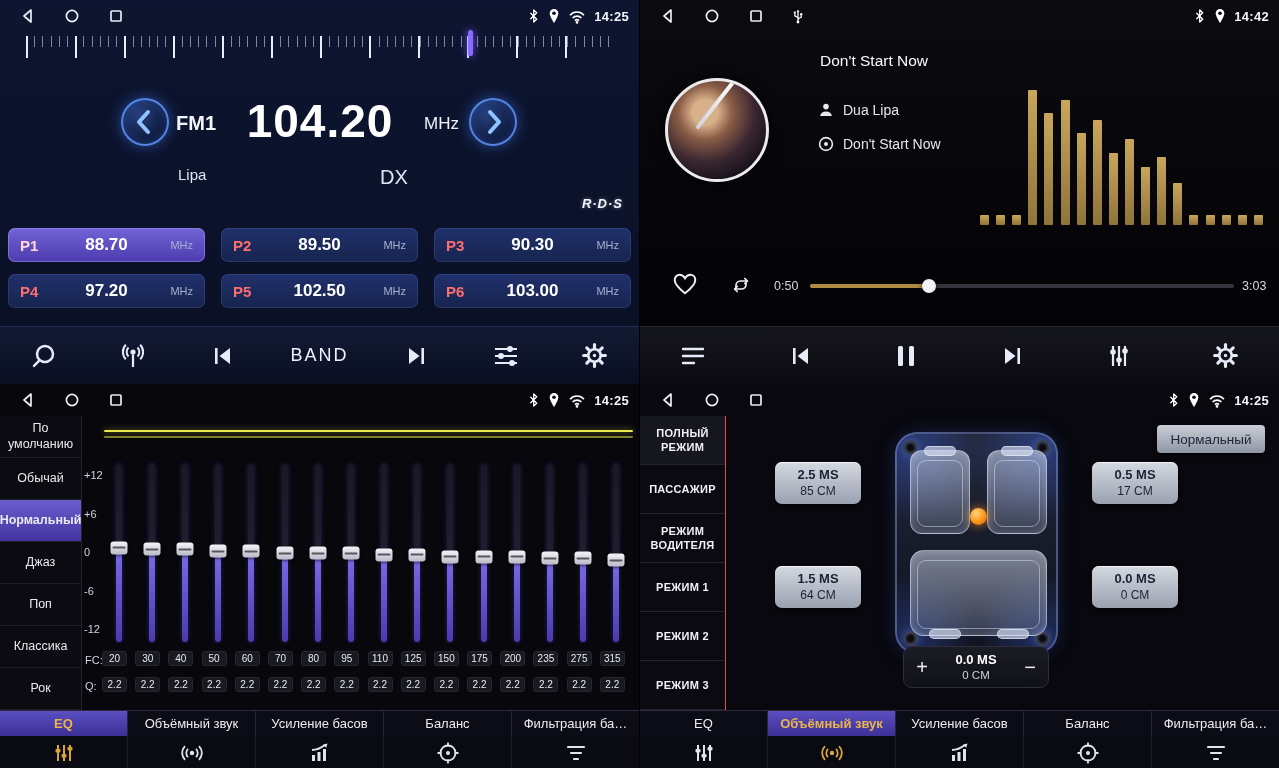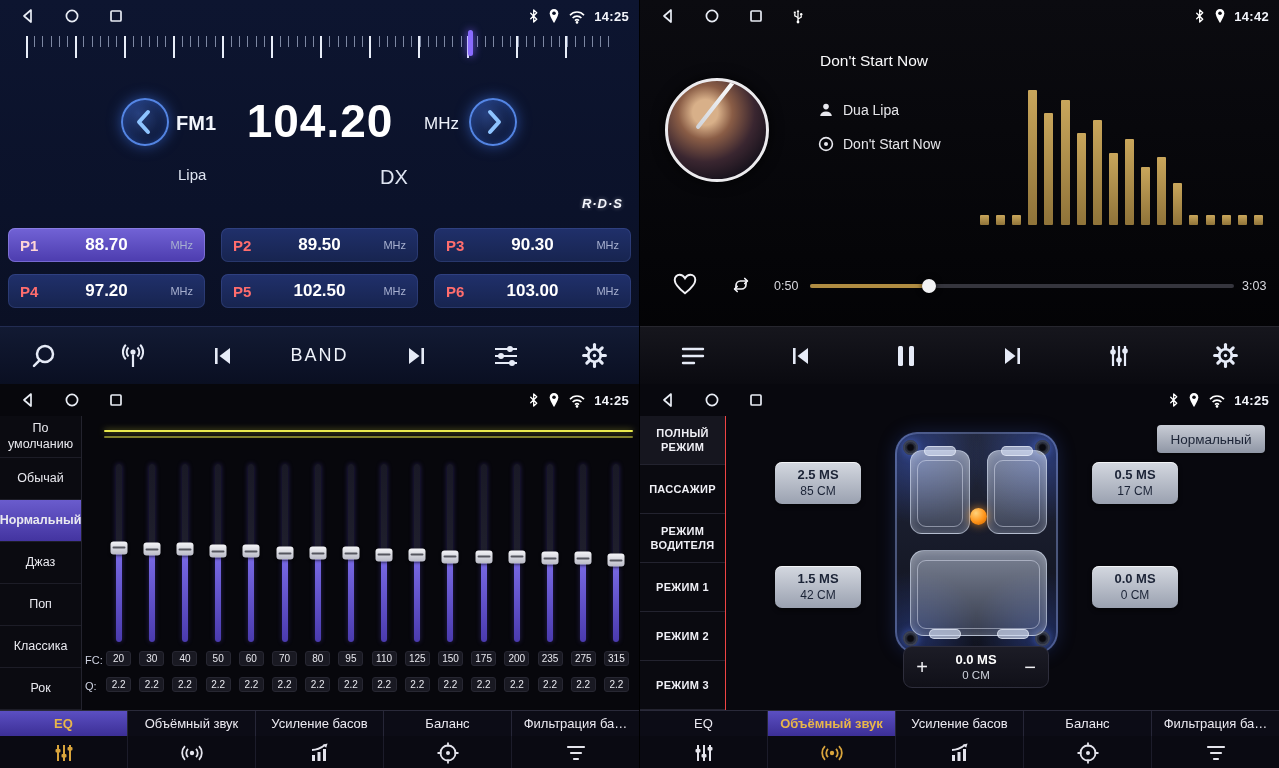--- a/index.html
+++ b/index.html
@@ -80,21 +80,21 @@
 .eq-band-col{flex:1;position:relative}
 .eq-track{position:absolute;left:50%;transform:translateX(-50%);top:0;bottom:0;width:6px;border-radius:3px;box-shadow:0 0 5px rgba(100,80,220,.35)}
 .eq-handle{position:absolute;left:50%;transform:translate(-50%,-50%);width:17px;height:13px;border-radius:3px;background:linear-gradient(180deg,#f4f4f7,#b9bac6);box-shadow:0 1px 3px rgba(0,0,0,.7)}
 .eq-handle::after{content:"";position:absolute;left:2px;right:2px;top:5.5px;height:2px;background:#55565f;border-radius:1px}
 .eq-axis-label{position:absolute;left:3px;font-size:11px;color:#cfd3e2}
 .eq-fc-axis{top:238px}
 .eq-q-axis{top:264px}
 .eq-fcq-row{position:absolute;left:20px;right:6px;display:flex}
 .eq-fc-row{top:235px}
 .eq-q-row{top:261px}
-.eq-cell{flex:1;display:flex;align-items:center;justify-content:center}
+.eq-cell{flex:1;display:flex;align-items:center;justify-content:flex-start}
 .eq-chip{min-width:25px;padding:1px 3px;background:#191922;border:1px solid #272732;border-radius:3px;font-size:10px;color:#e8e8ee;text-align:center}
 
 .tabbar{position:absolute;left:0;right:0;bottom:0;height:58px;background:#0c0c16;border-top:1px solid #2a2a3a}
 .tab-labels{display:flex;height:25px}
 .tab-label{flex:1;display:flex;align-items:center;justify-content:center;font-size:13px;color:#eceaf2;border-right:1px solid #262637;white-space:nowrap;overflow:hidden;padding:0 4px}
 .tab-label:last-child{border-right:none}
 .tab-label.sel{background:linear-gradient(180deg,#5b4fc2,#3c2f96);color:#e8b64a;font-weight:bold}
 .tab-iconrow{display:flex;height:33px;background:#0a0a12}
 .tab-icon-cell{flex:1;display:flex;align-items:center;justify-content:center;border-right:1px solid #1c1c2a;color:#e4e4ec}
 .tab-icon-cell:last-child{border-right:none}
@@ -502,20 +502,27 @@
         <div class="eq-side-item">Обычай</div>
         <div class="eq-side-item sel">Нормальный</div>
         <div class="eq-side-item">Джаз</div>
         <div class="eq-side-item">Поп</div>
         <div class="eq-side-item">Классика</div>
         <div class="eq-side-item">Рок</div>
       </div>
     <div class="eq-chart">
       <div class="eq-curve1"></div>
       <div class="eq-curve2"></div>
+      <div class="eq-scale">
+          <span class="eq-scale-label" style="top: 53px;">+12</span>
+          <span class="eq-scale-label" style="top: 92px;">+6</span>
+          <span class="eq-scale-label" style="top: 130px;">0</span>
+          <span class="eq-scale-label" style="top: 169px;">-6</span>
+          <span class="eq-scale-label" style="top: 207px;">-12</span>
+        </div>
       <div class="eq-bands">
           <div class="eq-band-col">
             <div class="eq-track" style="background: linear-gradient(rgb(25, 25, 38) 0%, rgb(31, 31, 45) 47%, rgb(123, 108, 232) 47%, rgb(74, 58, 174) 100%);"></div>
             <div class="eq-handle" style="top: 47%;"></div>
           </div>
           <div class="eq-band-col">
             <div class="eq-track" style="background: linear-gradient(rgb(25, 25, 38) 0%, rgb(31, 31, 45) 48%, rgb(123, 108, 232) 48%, rgb(74, 58, 174) 100%);"></div>
             <div class="eq-handle" style="top: 48%;"></div>
           </div>
           <div class="eq-band-col">
@@ -808,21 +815,21 @@
     <button class="delay-chip chip-fl">
       <span class="delay-ms">2.5 MS</span>
       <span class="delay-cm">85 CM</span>
     </button>
     <button class="delay-chip chip-fr">
       <span class="delay-ms">0.5 MS</span>
       <span class="delay-cm">17 CM</span>
     </button>
     <button class="delay-chip chip-rl">
       <span class="delay-ms">1.5 MS</span>
-      <span class="delay-cm">42 CM</span>
+      <span class="delay-cm">64 CM</span>
     </button>
     <button class="delay-chip chip-rr">
       <span class="delay-ms">0.0 MS</span>
       <span class="delay-cm">0 CM</span>
     </button>
     <div class="adjust-bar">
       <button class="adjust-btn">+</button>
       <div class="adjust-mid">
         <div class="adjust-ms">0.0 MS</div>
         <div class="adjust-cm">0 CM</div>

